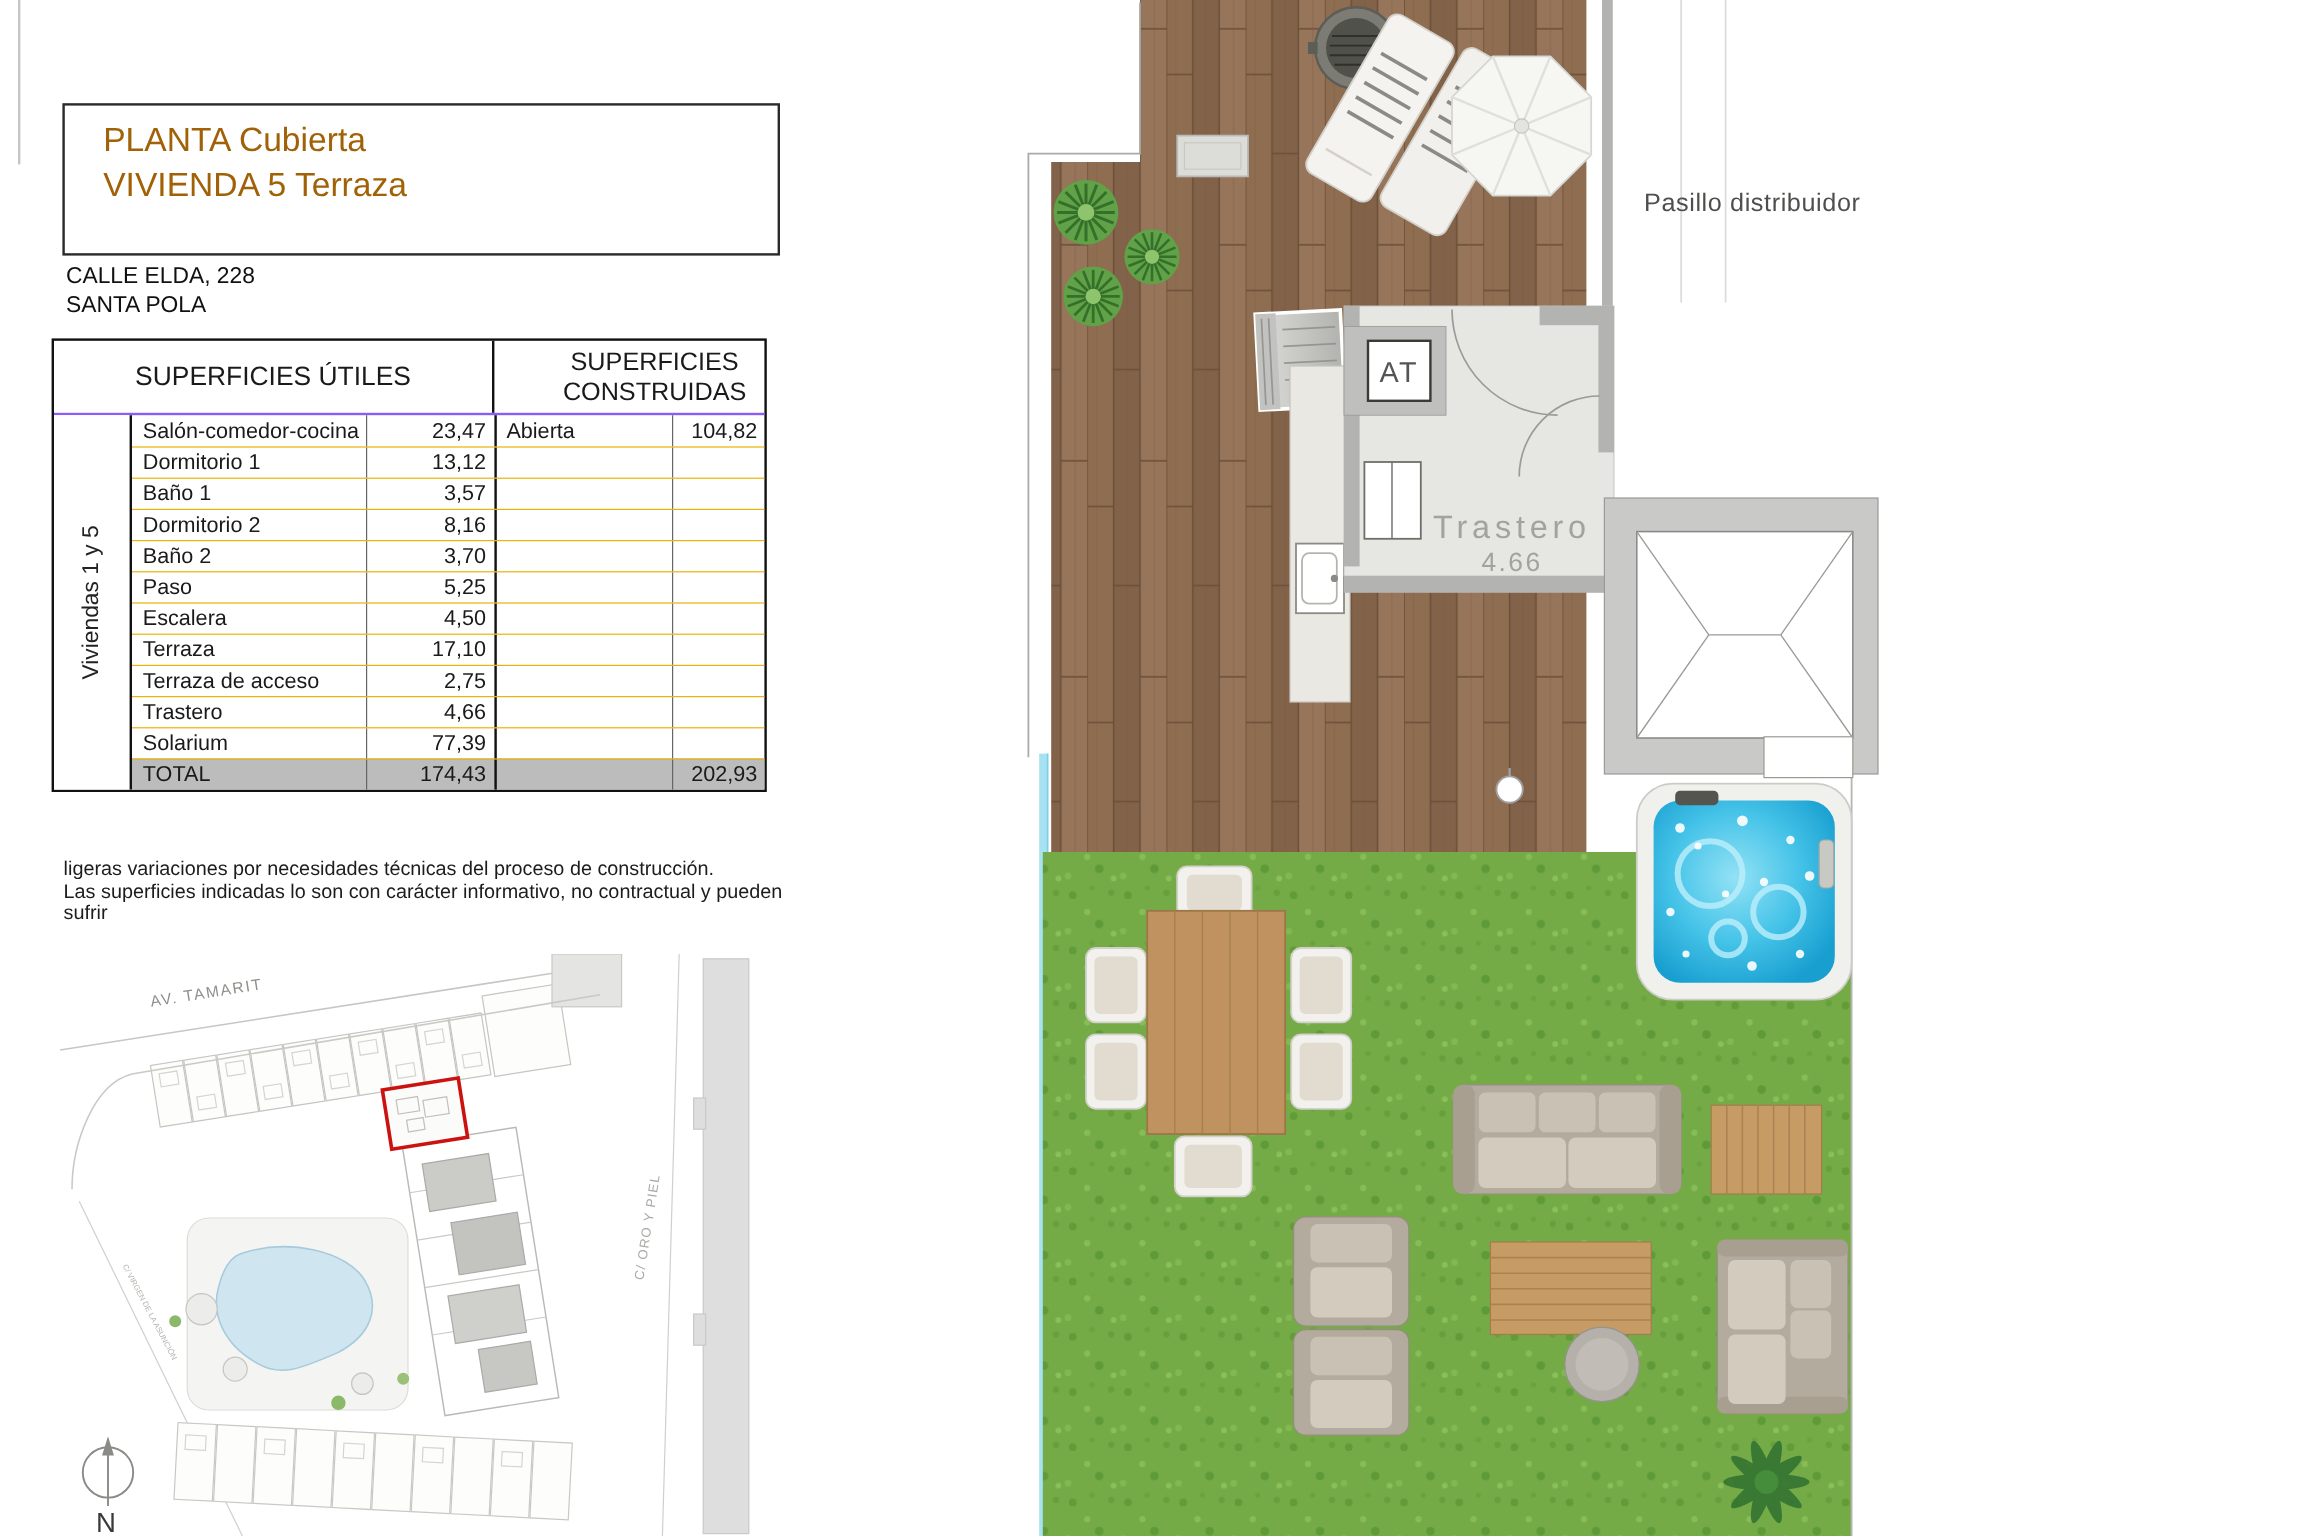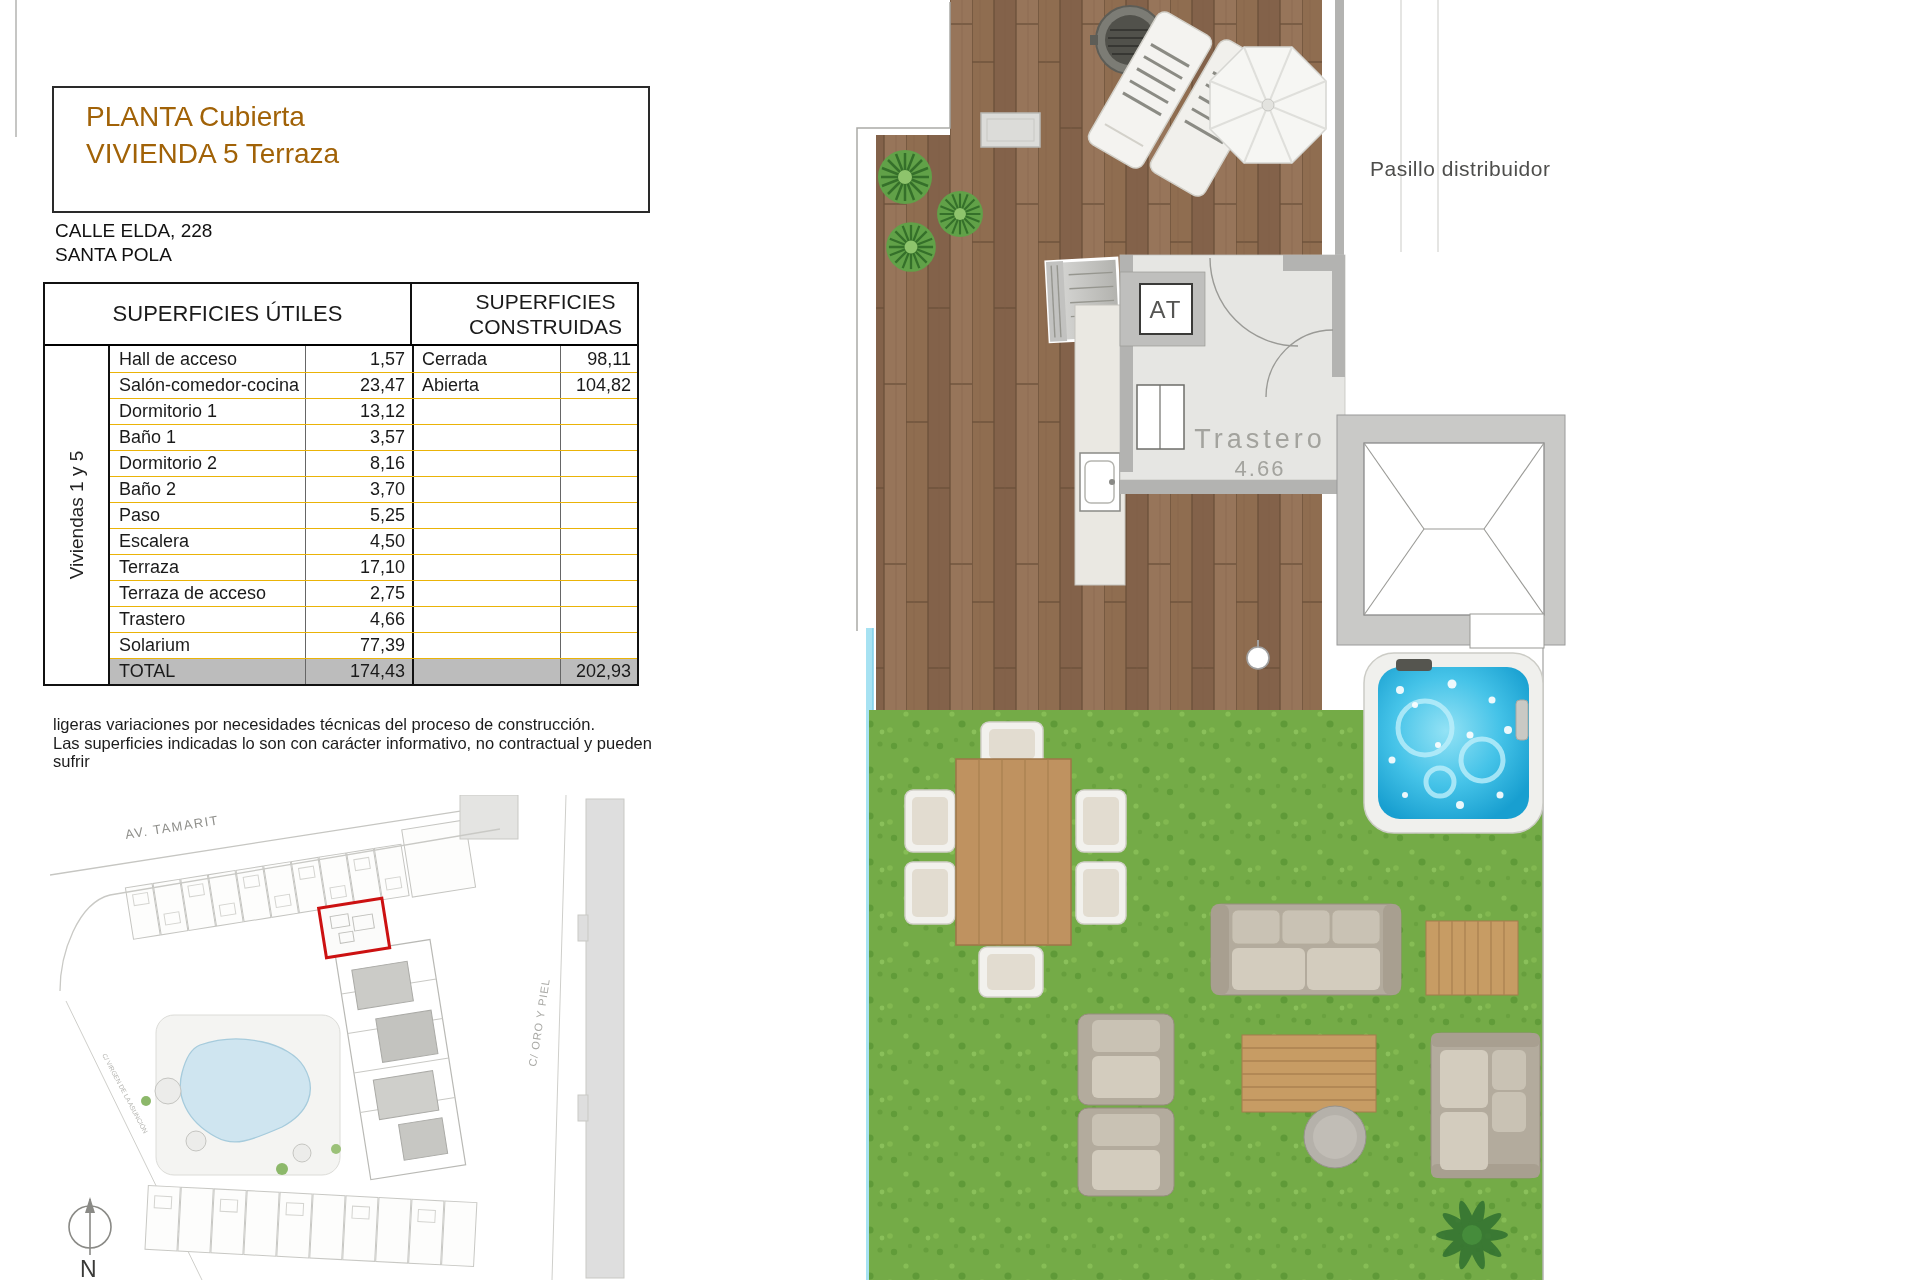--- a/index.html
+++ b/index.html
@@ -11,21 +11,21 @@
 
   
   .title-box { position:absolute; left:52px; top:86px; width:598px; height:127px;
                border:2px solid #2a2a2a; background:#fff; }
   .title-box .t { position:absolute; left:32px; top:10px; font-size:28px; line-height:37px; color:#a16207; }
 
   .address { position:absolute; left:55px; top:219px; font-size:19px; line-height:24px; color:#111; }
 
   
   .areas-table { position:absolute; left:43px; top:282px; width:596px; border:2px solid #111; background:#fff; }
-  .thead { display:flex; height:62px; border-bottom:2px solid #000000; }
+  .thead { display:flex; height:62px; border-bottom:2px solid #8b5cf6; }
   .th-utiles { width:367px; border-right:2px solid #111; display:flex; align-items:center; justify-content:center;
                font-size:22px; }
   .th-constr { flex:1; display:flex; align-items:center; justify-content:center; text-align:center;
                font-size:21px; line-height:25px;padding-left:42px; }
   .tbody { position:relative; }
   .vlabel-cell { position:absolute; left:0; top:0; bottom:0; width:65px; border-right:2px solid #111; background:#fff; }
   .vlabel-cell span { position:absolute; left:50%; top:50%; transform:translate(-50%,-50%) rotate(-90deg);
                       white-space:nowrap; font-size:19px; color:#222; }
   .row { display:flex; height:26px; margin-left:65px; align-items:center; font-size:18px; }
   .row + .row { border-top:1px solid #eab308; }
@@ -68,26 +68,20 @@
         <div>
           <div>SUPERFICIES</div>
           <div>CONSTRUIDAS</div>
         </div>
       </div>
     </div>
     <div class="tbody">
       <div class="vlabel-cell">
         <span>Viviendas 1 y 5</span>
       </div>
-      <div class="row">
-          <div class="c-name">Hall de acceso</div>
-          <div class="c-val">1,57</div>
-          <div class="c-cname">Cerrada</div>
-          <div class="c-cval">98,11</div>
-        </div>
       <div class="row">
           <div class="c-name">Salón-comedor-cocina</div>
           <div class="c-val">23,47</div>
           <div class="c-cname">Abierta</div>
           <div class="c-cval">104,82</div>
         </div>
       <div class="row">
           <div class="c-name">Dormitorio 1</div>
           <div class="c-val">13,12</div>
           <div class="c-cname"></div>

